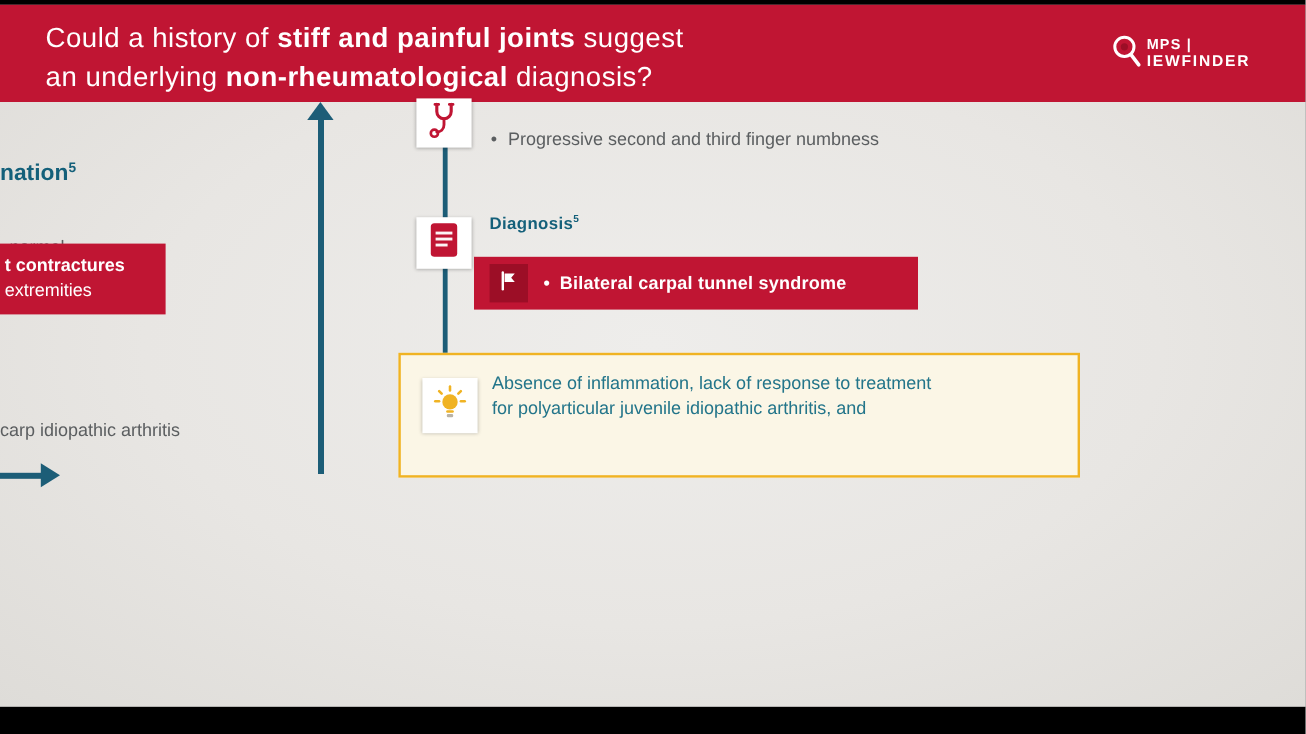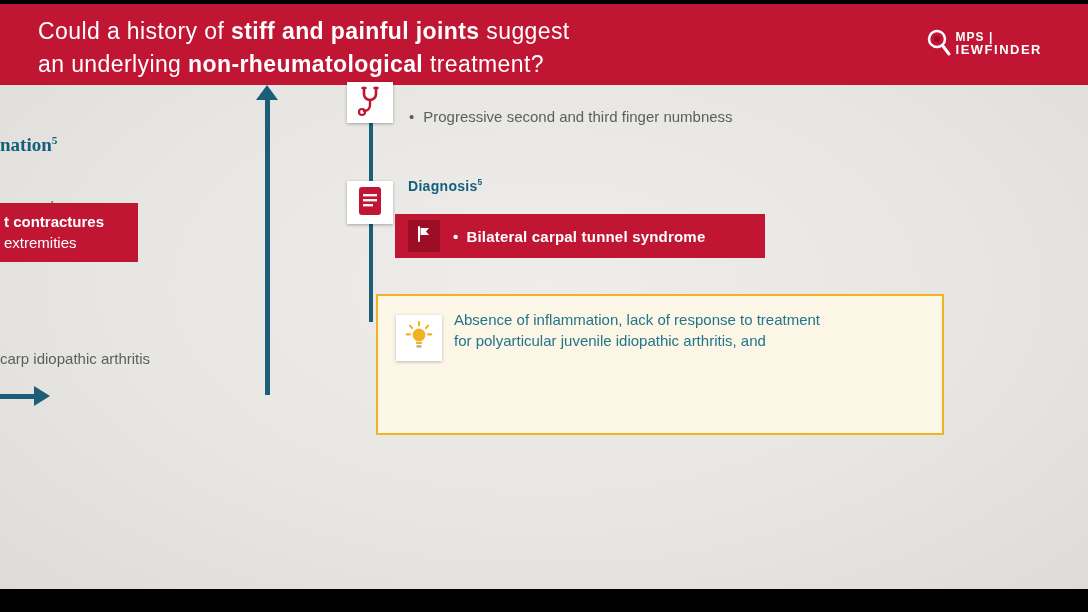--- a/index.html
+++ b/index.html
@@ -55,41 +55,41 @@
 
 <div class="stage">
   <div class="bar top"></div>
 
   <header class="header">
     <div class="htext">
       <div>
         <span>Could a history of </span><span class="b">stiff and painful joints</span><span> suggest</span>
       </div>
       <div>
-        <span>an underlying </span><span class="b">non-rheumatological</span><span> treatment?</span>
+        <span>an underlying </span><span class="b">non-rheumatological</span><span> diagnosis?</span>
       </div>
     </div>
     <div class="logo">
       <span>
         <svg width="30" height="30" viewBox="0 0 30 30">
           <circle cx="13" cy="12" r="8" fill="none" stroke="#fff" stroke-width="2.5"></circle>
           <path d="M18.5 18.5 L25 27" stroke="#fff" stroke-width="3" stroke-linecap="round"></path>
           <circle cx="13" cy="12" r="3" fill="#9c0e26"></circle>
         </svg>
       </span>
       <div class="logo-text">
         <span class="logo-top">MPS |</span>
         <span class="logo-main">IEWFINDER</span>
       </div>
     </div>
   </header>
 
   <main class="content">
 
-    <div class="abs teal-head" style="left:0; top:49px;font-family:Liberation Serif, serif;">
+    <div class="abs teal-head" style="left:0; top:49px;">
       <span>nation</span><sup class="s">5</sup>
     </div>
     <div class="abs gray-text" style="left:8px; top:85px;margin-top:28px;">normal</div>
 
     <div class="abs contractures-box" style="left:-28px; top:118px; width:166px; height:59px; padding:8px 0 0 32px;">
       <div class="l1">t contractures</div>
       <div>extremities</div>
     </div>
 
     <div class="abs gray-text" style="left:0; top:265px;">carp idiopathic arthritis</div>
@@ -139,21 +139,21 @@
             <path d="M5.5 3 h8.5 l-3 3.5 3 3.5 H5.5 z" fill="#fff"></path>
           </svg>
         </span>
       </div>
       <div class="banner-text">
         <span>•</span>
         <span>Bilateral carpal tunnel syndrome</span>
       </div>
     </div>
 
-    <div class="abs callout" style="left:332px; top:209px; width:568px; height:141px;margin-left:44px;">
+    <div class="abs callout" style="left:332px; top:209px; width:568px; height:104px;">
       <div class="bulb-box">
         <span>
           <svg width="32" height="32" viewBox="0 0 30 30">
             <g stroke="#f0b323" stroke-width="2" stroke-linecap="round">
               <path d="M15 2 v3"></path>
                 <path d="M6.5 5.5 l2 2"></path>
                 <path d="M23.5 5.5 l-2 2"></path>
               <path d="M3.5 13.5 h3"></path>
                 <path d="M23.5 13.5 h3"></path>
             </g>

